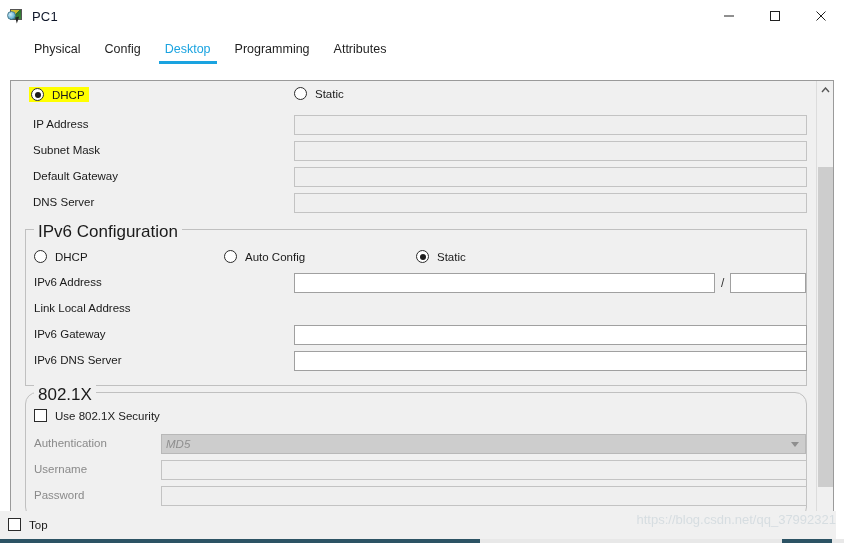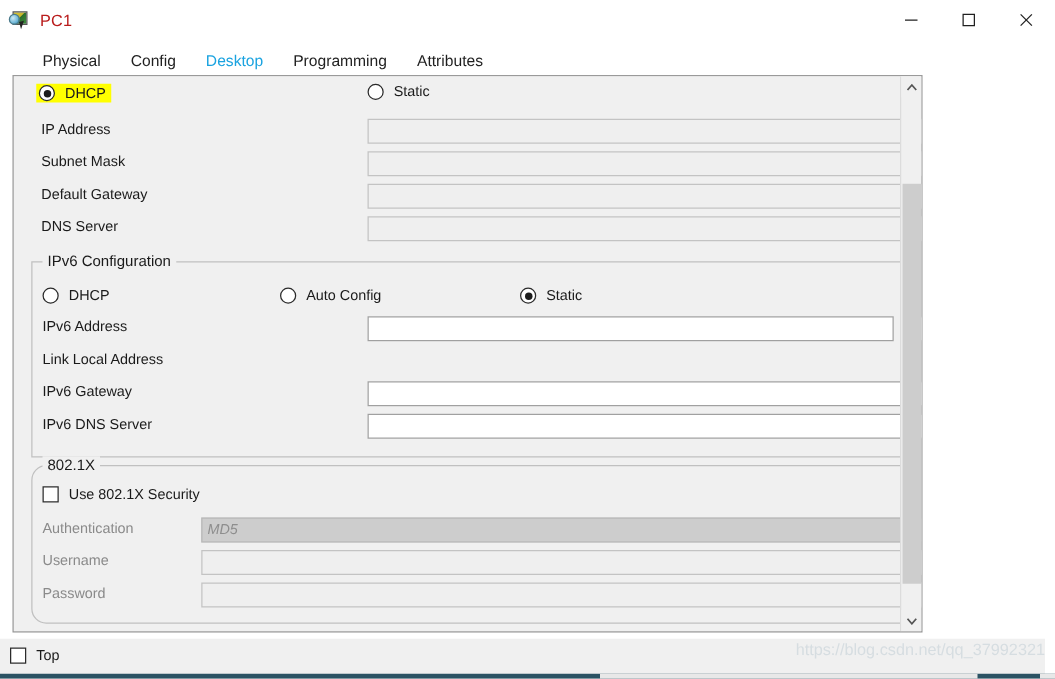--- a/index.html
+++ b/index.html
@@ -42,21 +42,21 @@
     border: 1px solid #4a7a8c; box-sizing: border-box;
   }
   .app-icon .cursor {
     position: absolute; left: 9px; top: 10px;
     width: 0; height: 0;
     border-left: 4px solid #222;
     border-bottom: 6px solid transparent;
     transform: rotate(-15deg);
   }
   .title-text {
-    font-size: 13px; color: #b91c1c;
+    font-size: 13px; color: #0f172a;
     letter-spacing: .2px;
   }
   .winbtns {
     position: absolute; right: 0; top: 0;
     height: 32px; display: flex; align-items: center;
   }
   .winbtn {
     width: 46px; height: 32px;
     display: flex; align-items: center; justify-content: center;
     font-size: 13px; color: #202020; cursor: default;
@@ -85,22 +85,22 @@
   .tab.active::after {
     content: "";
     position: absolute;
     left: 6px; right: 6px; bottom: 2px;
     height: 3px; background: #1aa3e0;
   }
 
   
   .content-frame {
     position: absolute;
-    left: 10px; top: 60px;
-    width: 728px; height: 446px;
+    left: 10px; top: 80px;
+    width: 824px; height: 446px;
     border: 1px solid #9a9a9a;
     background: #f0f0f0;
     box-sizing: border-box;
     overflow: hidden;
   }
   .scroll-inner {
     position: absolute;
     left: 0; top: 0;
     width: 806px; height: 444px;
     background: #f0f0f0;
@@ -221,21 +221,21 @@
     position: absolute;
     border: 1px solid #c0c0c0;
     box-sizing: border-box;
     background: transparent;
   }
   .group-title {
     position: absolute;
     top: -8px; left: 8px;
     background: #f0f0f0;
     padding: 0 4px;
-    font-size: 12px;
+    font-size: 17px;
     color: #1a1a1a;
     white-space: nowrap;
   }
 
   
   .bottom-bar {
     position: absolute;
     left: 0; top: 511px;
     width: 836px; height: 32px;
     background: #f0f0f0;

